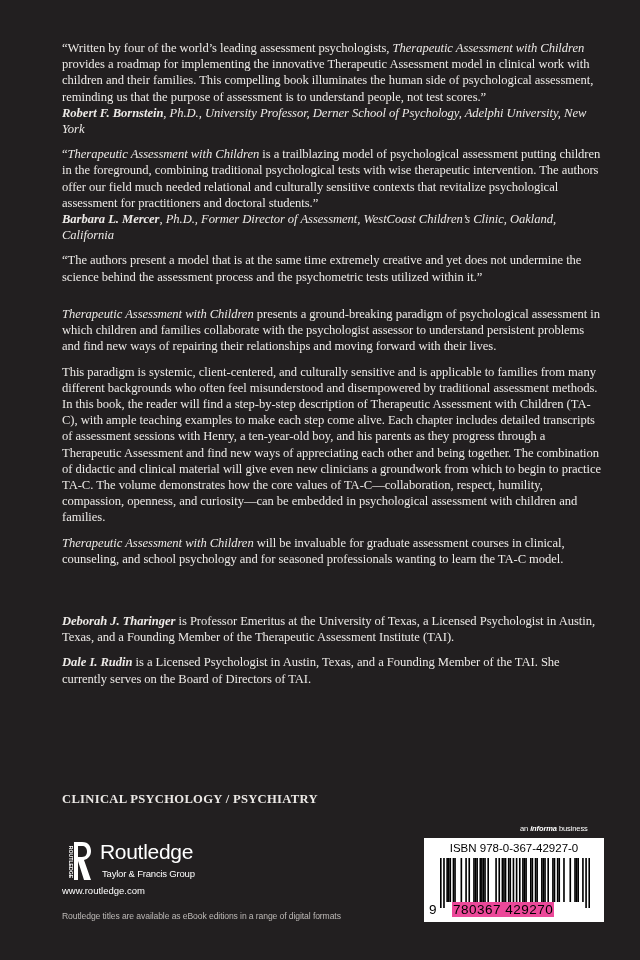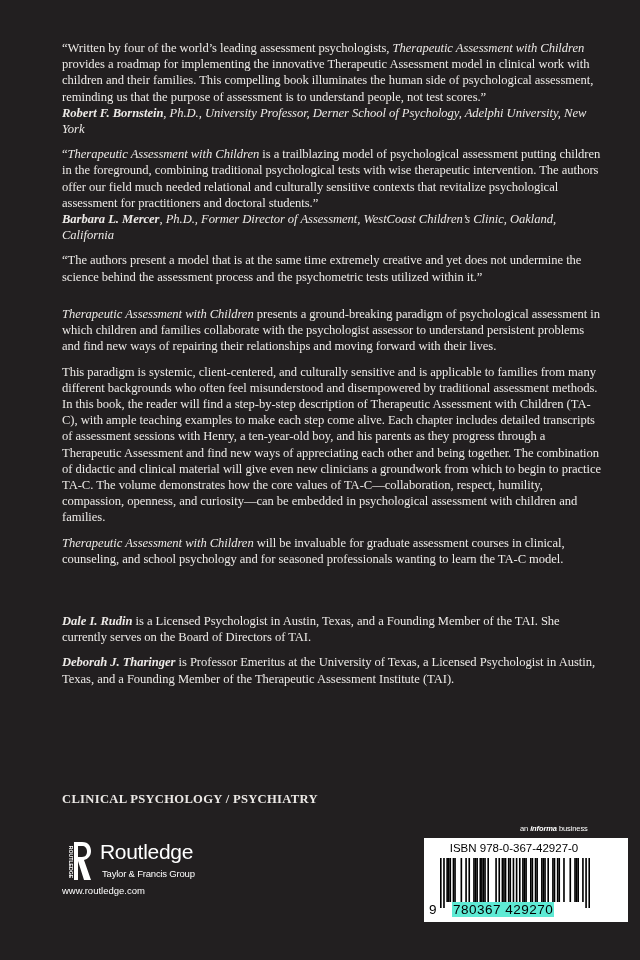--- a/index.html
+++ b/index.html
@@ -50,30 +50,30 @@
     font-family: "Liberation Sans", "DejaVu Sans", sans-serif;
     font-size: 8.6px; color: #bdb9b6; letter-spacing: -0.1px;
   }
   .informa {
     position: absolute; left: 520px; top: 824px;
     font-family: "Liberation Sans", "DejaVu Sans", sans-serif;
     font-size: 7.5px; color: #ffffff; letter-spacing: -0.1px;
   }
   .informa b { font-weight: bold; }
   .barcode-box {
-    position: absolute; left: 424px; top: 838px; width: 204px; height: 84px;
+    position: absolute; left: 424px; top: 838px; width: 180px; height: 84px;
     background: #ffffff; color: #000;
   }
   .isbn-text {
     position: absolute; left: 0; top: 4px; width: 180px; text-align: center;
     font-family: "Liberation Sans", "DejaVu Sans", sans-serif; font-size: 11.5px;
   }
   #barcode-svg { position: absolute; left: 16px; top: 20px; }
   .ean-first { position: absolute; left: 5px; top: 64px; font-family: "Liberation Sans", sans-serif; font-size: 13.5px; }
-  .ean-rest { position: absolute; left: 28px; top: 64px; font-family: "Liberation Sans", sans-serif; font-size: 13.5px; letter-spacing: 0.5px; background: #5eead4; padding: 0 1px; }
+  .ean-rest { position: absolute; left: 28px; top: 64px; font-family: "Liberation Sans", sans-serif; font-size: 13.5px; letter-spacing: 0.5px; background: #ec4899; padding: 0 1px; }
 </style>
 </head>
 <body>
 
 <div class="cover">
 
   <div class="text-col" id="blurbs">
     <p class="blurb">
       <span>“Written by four of the world’s leading assessment psychologists, </span><i>Therapeutic Assessment with Children</i><span> provides a roadmap for implementing the innovative Therapeutic Assessment model in clinical work with children and their families. This compelling book illuminates the human side of psychological assessment, reminding us that the purpose of assessment is to understand people, not test scores.”</span><br>
       <span class="attrib"><b>Robert F. Bornstein</b>, <i>Ph.D., University Professor, Derner School of Psychology, Adelphi University, New York</i></span>
@@ -87,36 +87,37 @@
     </p>
   </div>
 
   <div class="text-col" id="desc">
     <p><i>Therapeutic Assessment with Children</i><span> presents a ground-breaking paradigm of psychological assessment in which children and families collaborate with the psychologist assessor to understand persistent problems and find new ways of repairing their relationships and moving forward with their lives.</span></p>
     <p>This paradigm is systemic, client-centered, and culturally sensitive and is applicable to families from many different backgrounds who often feel misunderstood and disempowered by traditional assessment methods. In this book, the reader will find a step-by-step description of Therapeutic Assessment with Children (TA-C), with ample teaching examples to make each step come alive. Each chapter includes detailed transcripts of assessment sessions with Henry, a ten-year-old boy, and his parents as they progress through a Therapeutic Assessment and find new ways of appreciating each other and being together. The combination of didactic and clinical material will give even new clinicians a groundwork from which to begin to practice TA-C. The volume demonstrates how the core values of TA-C—collaboration, respect, humility, compassion, openness, and curiosity—can be embedded in psychological assessment with children and families.</p>
     <p><i>Therapeutic Assessment with Children</i><span> will be invaluable for graduate assessment courses in clinical, counseling, and school psychology and for seasoned professionals wanting to learn the TA-C model.</span></p>
   </div>
 
   <div class="text-col" id="bios">
+    <p><b>Deborah J. Tharinger</b><span> is Professor Emeritus at the University of Texas, a Licensed Psychologist in Austin, Texas, and a Founding Member of the Therapeutic Assessment Institute (TAI).</span></p>
     <p><b>Dale I. Rudin</b><span> is a Licensed Psychologist in Austin, Texas, and a Founding Member of the TAI. She currently serves on the Board of Directors of TAI.</span></p>
-    <p><b>Deborah J. Tharinger</b><span> is Professor Emeritus at the University of Texas, a Licensed Psychologist in Austin, Texas, and a Founding Member of the Therapeutic Assessment Institute (TAI).</span></p>
   </div>
 
   <div class="category">CLINICAL PSYCHOLOGY / PSYCHIATRY</div>
 
   <div class="publisher">
     <svg class="pub-mark" viewBox="0 0 30 44">
       <text x="7" y="22" fill="#ffffff" font-family="Liberation Sans, sans-serif" font-size="5.2" font-weight="bold" transform="rotate(90 7 22)" text-anchor="middle">ROUTLEDGE</text>
       <path d="M12 2 L20 2 C27 2 29 7 29 11 C29 16 26 19 22 20 L29 40 L22 40 L16 21 L16 40 L12 40 Z M16 6 L16 17 L20 17 C24 17 25 14 25 11.5 C25 8 23 6 20 6 Z" fill="#ffffff"></path>
     </svg>
     <div class="pub-name">Routledge</div>
     <div class="pub-group">Taylor &amp; Francis Group</div>
   </div>
   <div class="pub-url">www.routledge.com</div>
 
+  <div class="ebook-note">Routledge titles are available as eBook editions in a range of digital formats</div>
 
   <div class="informa"><span>an </span><b>informa</b><span> business</span></div>
 
   <div class="barcode-box">
     <div class="isbn-text">ISBN 978-0-367-42927-0</div>
     <svg id="barcode-svg" width="150" height="50">
         <rect x="0.00" y="0" width="1.63" height="50" fill="#000"></rect>
         <rect x="3.16" y="0" width="1.63" height="50" fill="#000"></rect>
         <rect x="6.32" y="0" width="1.63" height="44" fill="#000"></rect>
         <rect x="7.89" y="0" width="1.63" height="44" fill="#000"></rect>

